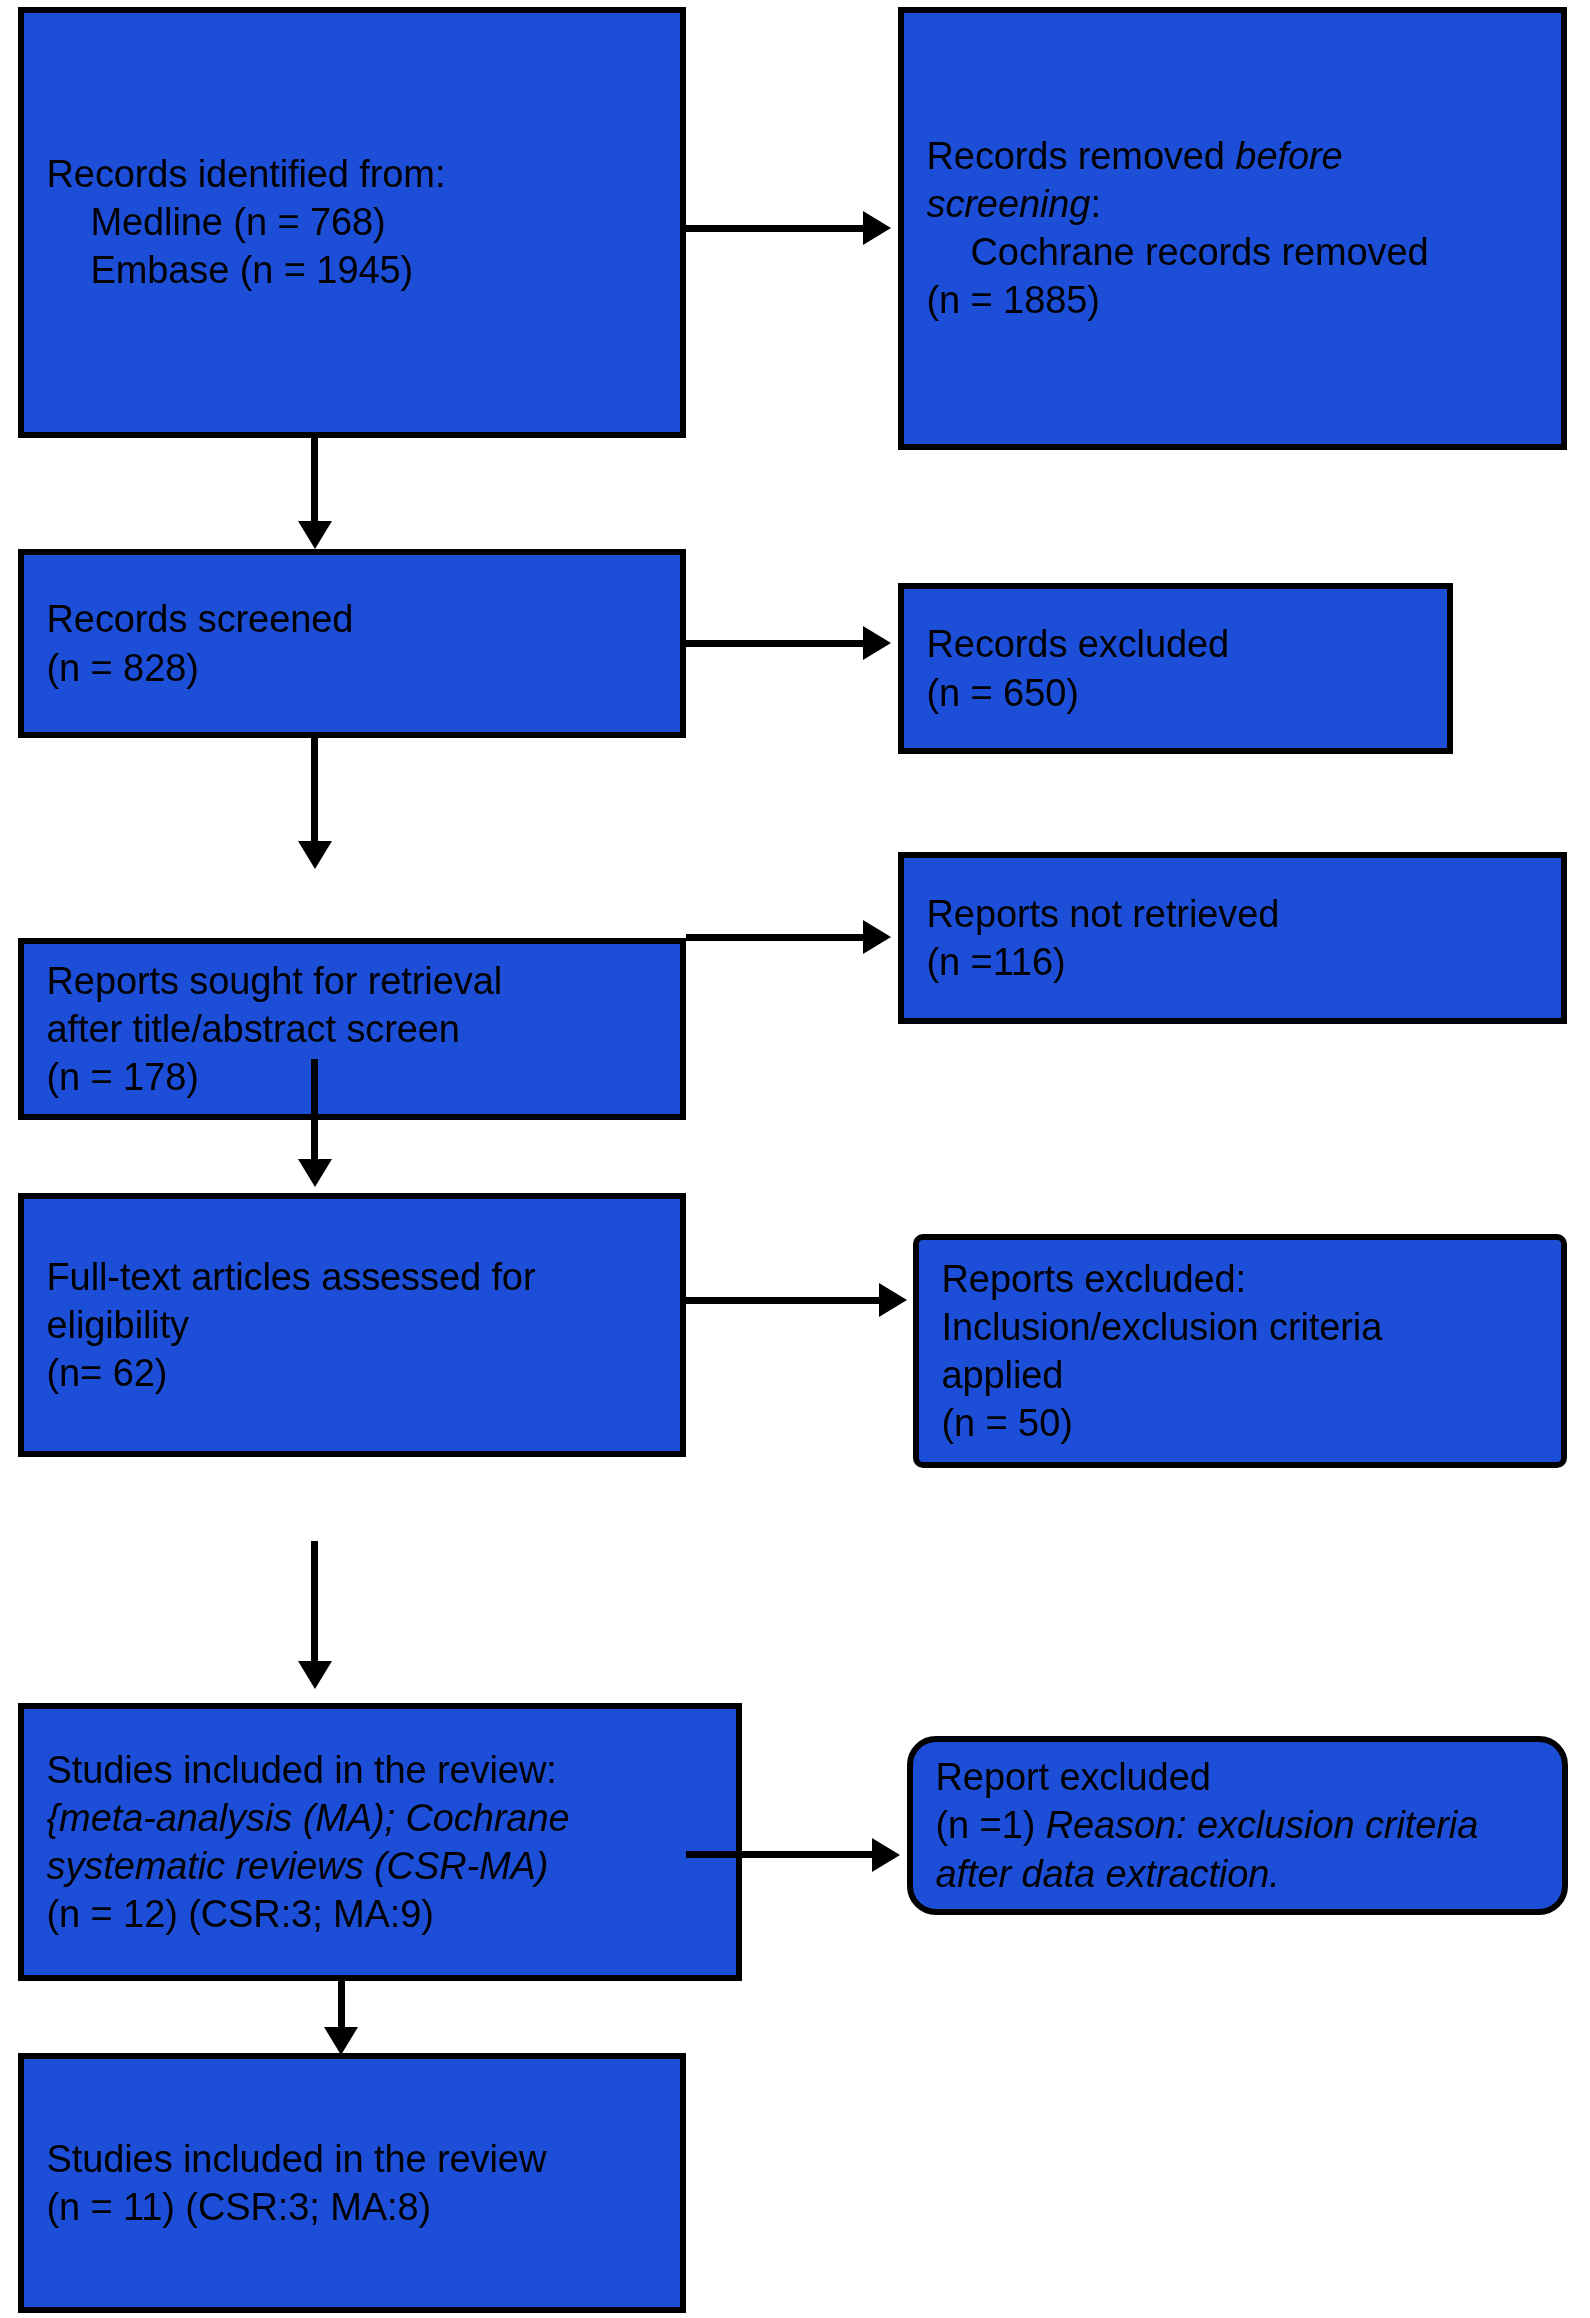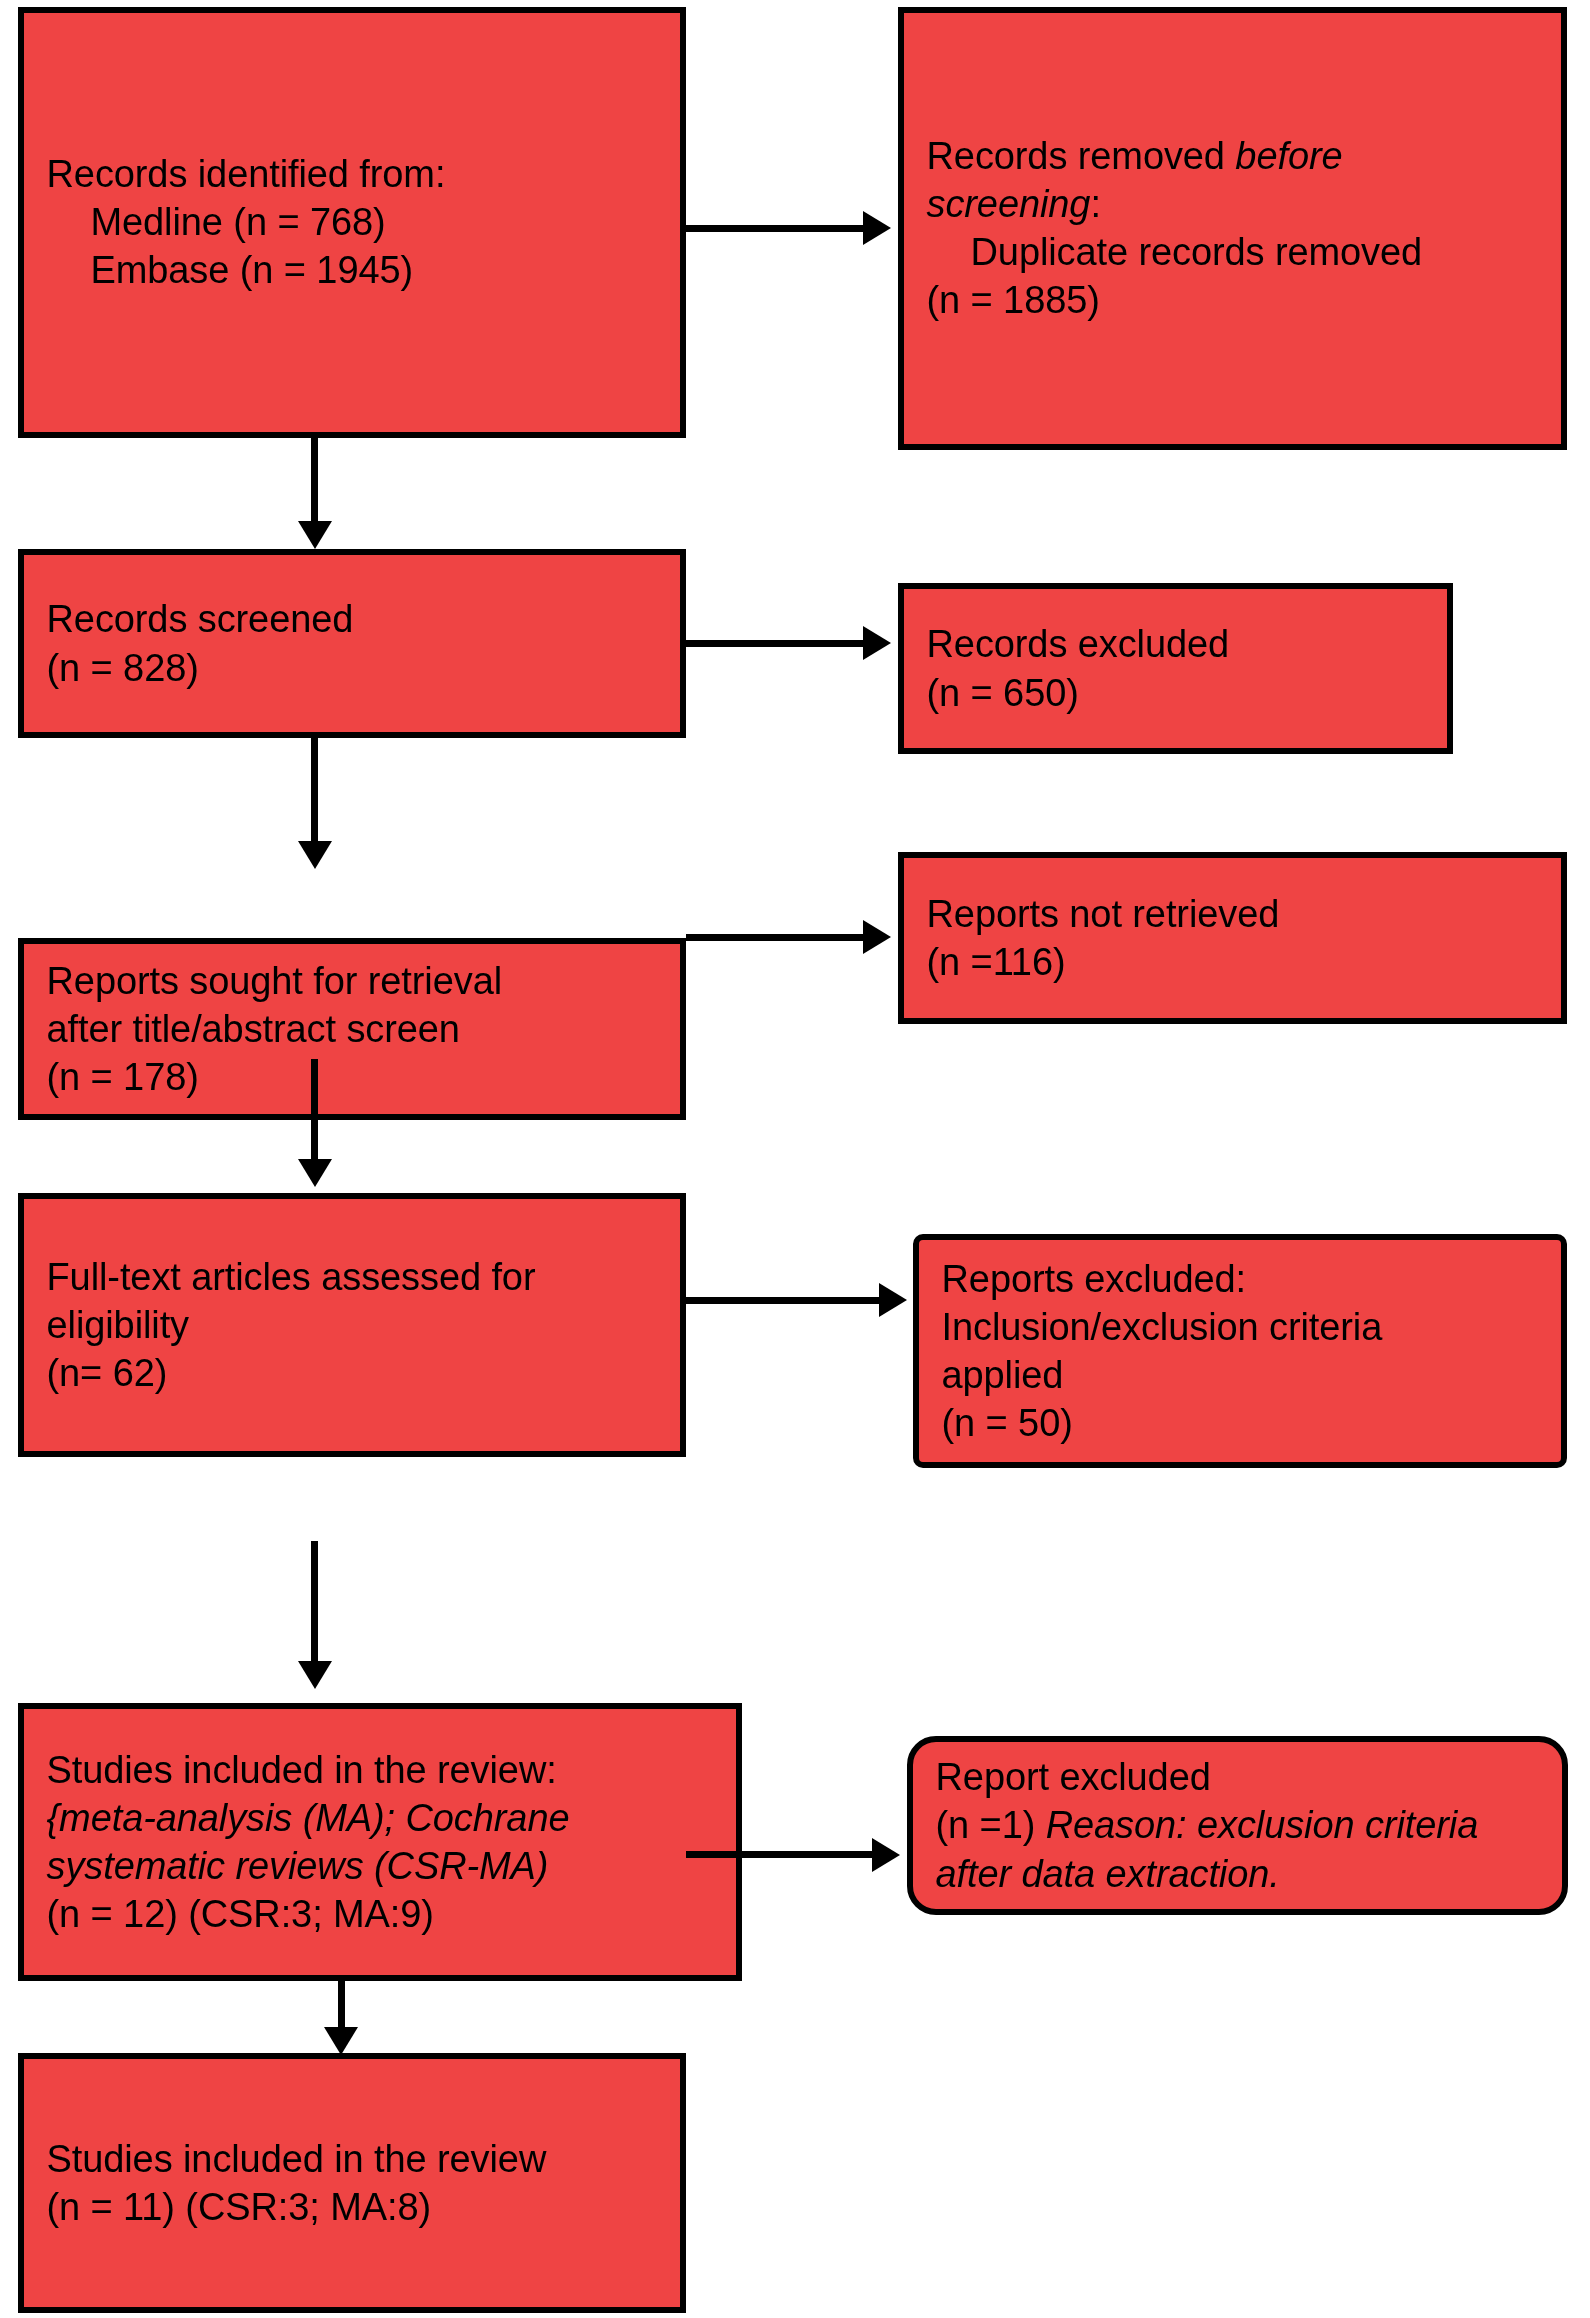--- a/index.html
+++ b/index.html
@@ -13,21 +13,21 @@
     height: 2319px;
     background: #ffffff;
     font-family: "Liberation Sans", sans-serif;
     color: #000000;
     overflow: hidden;
   }
   .flowbox {
     position: absolute;
     box-sizing: border-box;
     border: 6px solid #000000;
-    background: #ef4444;
+    background: #1d4ed8;
     display: flex;
     flex-direction: column;
     justify-content: center;
   }
   .boxtext {
     font-size: 38px;
     line-height: 1.27;
     padding: 0 22.5px;
     white-space: pre-wrap;
     letter-spacing: -0.1px;
@@ -66,21 +66,21 @@
 </head>
 <body>
 
 <div id="page">
 
   <div class="flowbox" style="left:18px; top:6.6px; width:668px; height:431px;">
     <div class="boxtext"><span>Records identified from:</span><br><span class="ind"></span><span>Medline (n = 768)</span><br><span class="ind"></span><span>Embase (n = 1945)</span></div>
   </div>
 
   <div class="flowbox" style="left:898px; top:6.6px; width:669px; height:443px;">
-    <div class="boxtext"><span>Records removed </span><span class="ital">before</span><br><span class="ital">screening</span><span>:</span><br><span class="ind"></span><span>Duplicate records removed</span><br><span>(n = 1885)</span></div>
+    <div class="boxtext"><span>Records removed </span><span class="ital">before</span><br><span class="ital">screening</span><span>:</span><br><span class="ind"></span><span>Cochrane records removed</span><br><span>(n = 1885)</span></div>
   </div>
 
   <div class="hline" style="left:686px; top:225px; width:178px;"></div>
   <div class="arrow-right" style="left:863px; top:211px;"></div>
 
   <div class="vline" style="left:311px; top:437px; width:7.3px; height:86px;"></div>
   <div class="arrow-down" style="left:298px; top:521px;"></div>
 
   <div class="flowbox" style="left:18px; top:549px; width:668px; height:189px;">
     <div class="boxtext"><span>Records screened</span><br><span>(n = 828)</span></div>

